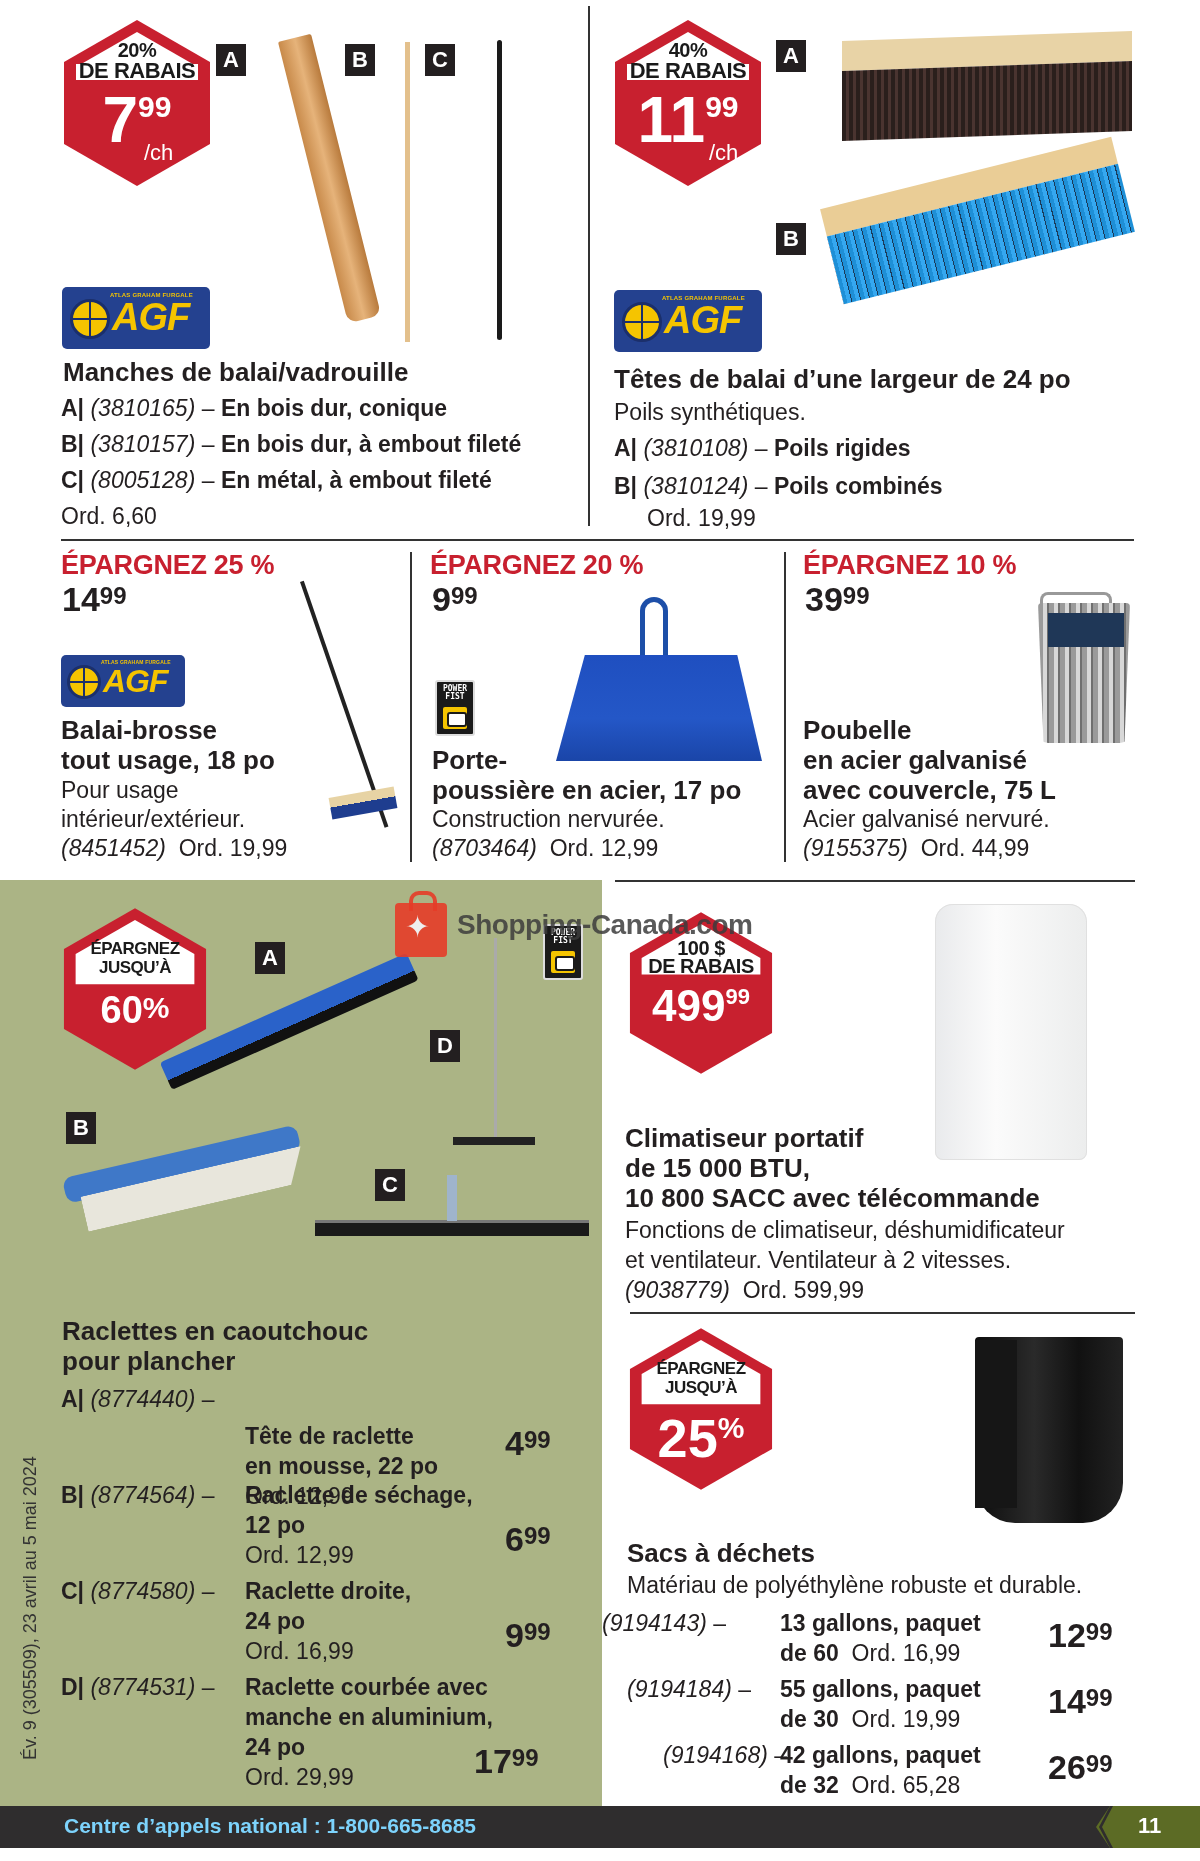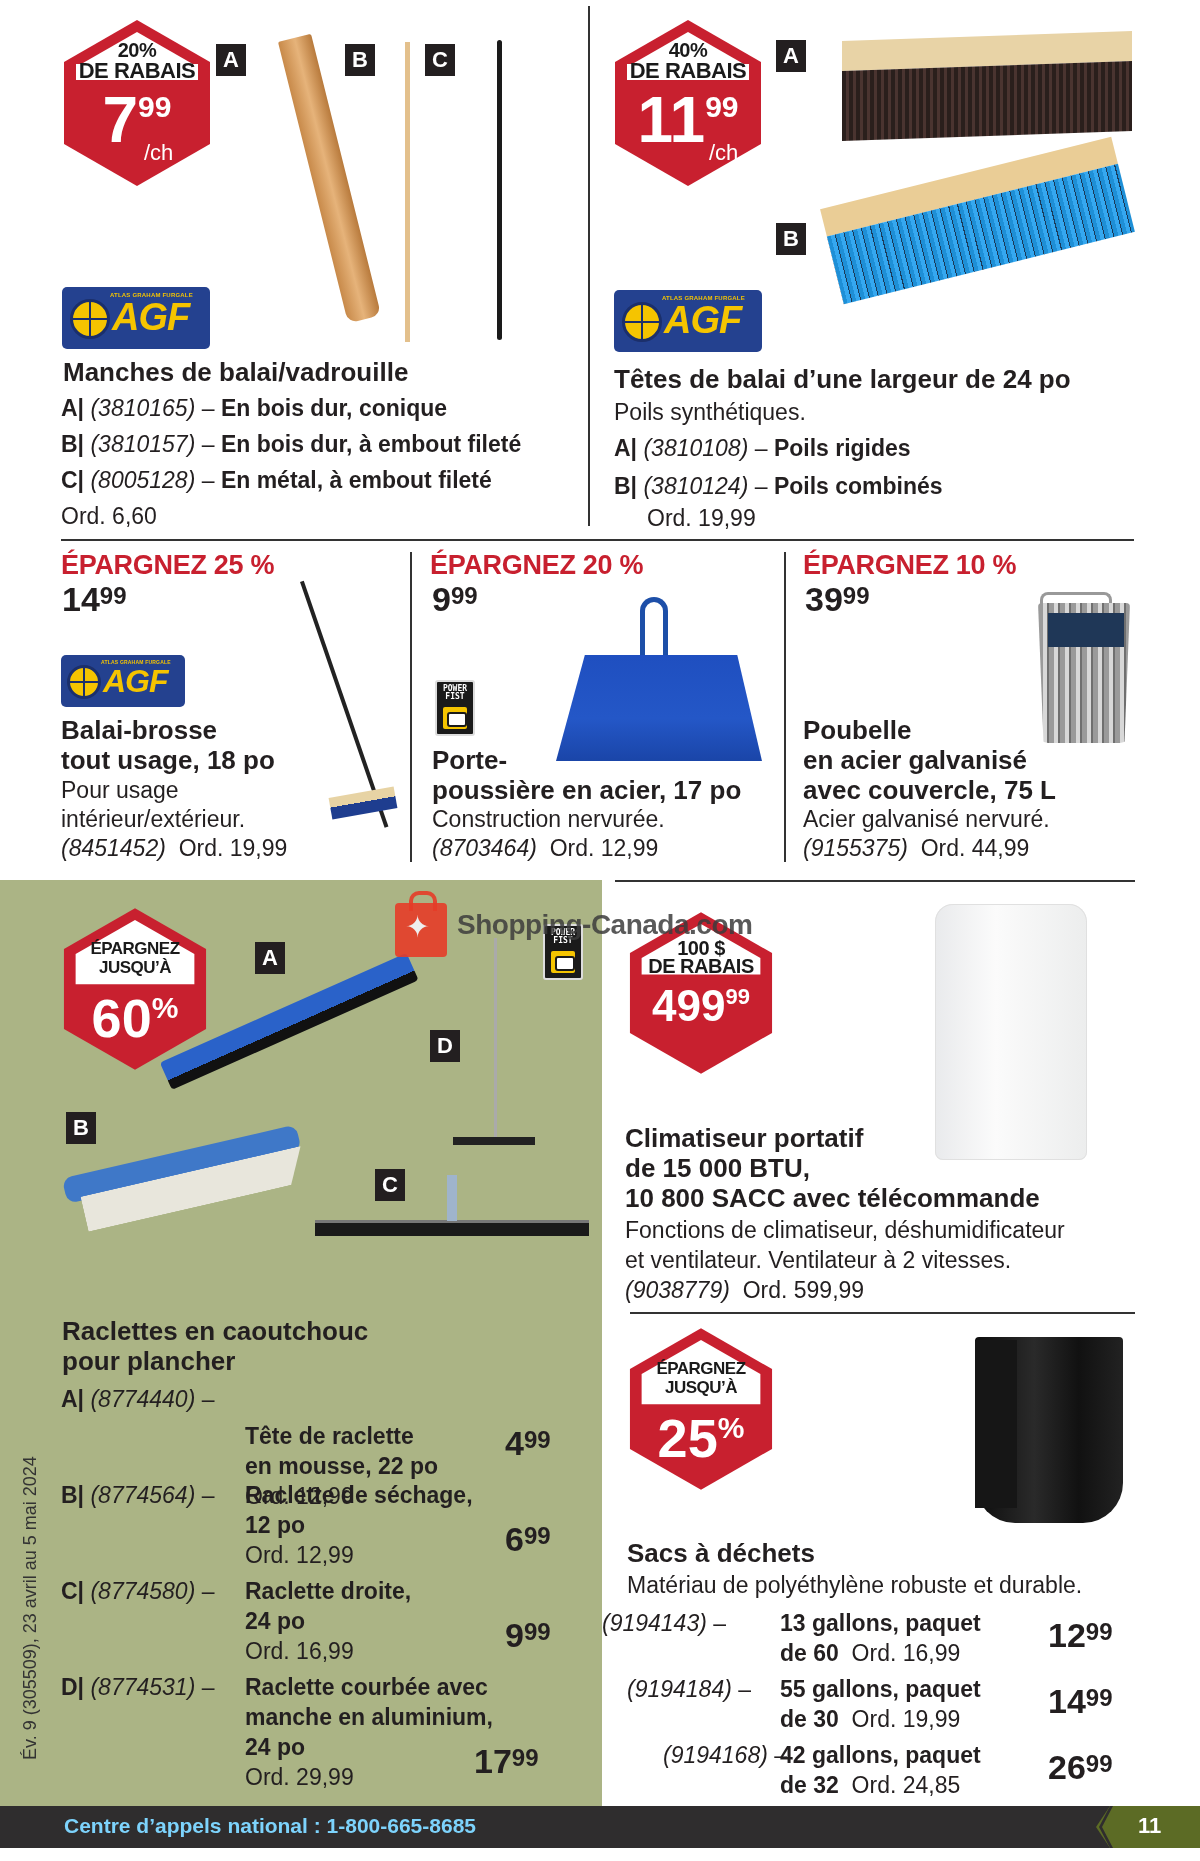--- a/index.html
+++ b/index.html
@@ -226,21 +226,21 @@
 <div class="green"></div>
 <div>
   <div class="hex" style="left:62px;top:906px;width:146px;height:166px;">
     <svg viewBox="0 0 150 170">
       <polygon points="75,2 148,44 148,126 75,168 2,126 2,44" fill="#c8202f"></polygon>
       <polygon points="75,14 136,49 136,80 14,80 14,49" fill="#fff"></polygon>
     </svg>
     <div class="top" style="top:34px;font-size:17px;">ÉPARGNEZ</div>
     <div class="top" style="top:53px;font-size:17px;">JUSQU’À</div>
     <div class="price" style="top:85px;">
-      <span style="font-size:54px;">60</span><span style="font-size:30px;vertical-align:top;position:relative;top:2px;">%</span>
+      <span style="font-size:38px;">60</span><span style="font-size:30px;vertical-align:top;position:relative;top:2px;">%</span>
     </div>
   </div>
 
   <div class="tag" style="left:255px;top:942px;">A</div>
   <div class="tag" style="left:66px;top:1112px;">B</div>
   <div class="tag" style="left:375px;top:1169px;">C</div>
   <div class="tag" style="left:430px;top:1030px;">D</div>
 
   <div class="shape" style="left:172px;top:970px;width:270px;height:30px;background:linear-gradient(#2a62c9 0 65%,#111 65%);transform:rotate(-24deg);transform-origin:left bottom;top:1060px;border-radius:4px;"></div>
   <div class="shape" style="left:62px;top:1120px;width:250px;height:90px;transform:rotate(-13deg);">
@@ -366,21 +366,21 @@
     <b>55 gallons, paquet</b><br><b>de 30</b>&nbsp; <span>Ord. 19,99</span>
   </div>
   <div class="bigprice" style="left:1048px;top:1684px;">
     <span class="d">14</span><span class="c">99</span>
   </div>
 
   <div class="body" style="left:627px;top:1740px;margin-left:36px;">
     <span class="it">(9194168)</span> <span>–</span>
   </div>
   <div class="body" style="left:780px;top:1740px;">
-    <b>42 gallons, paquet</b><br><b>de 32</b>&nbsp; <span>Ord. 24,85</span>
+    <b>42 gallons, paquet</b><br><b>de 32</b>&nbsp; <span>Ord. 65,28</span>
   </div>
   <div class="bigprice" style="left:1048px;top:1750px;">
     <span class="d">26</span><span class="c">99</span>
   </div>
 </div>
 
 <div class="watermark">
   <div class="bag"></div>
   <div class="wtxt">Shopping-Canada.com</div>
 </div>

